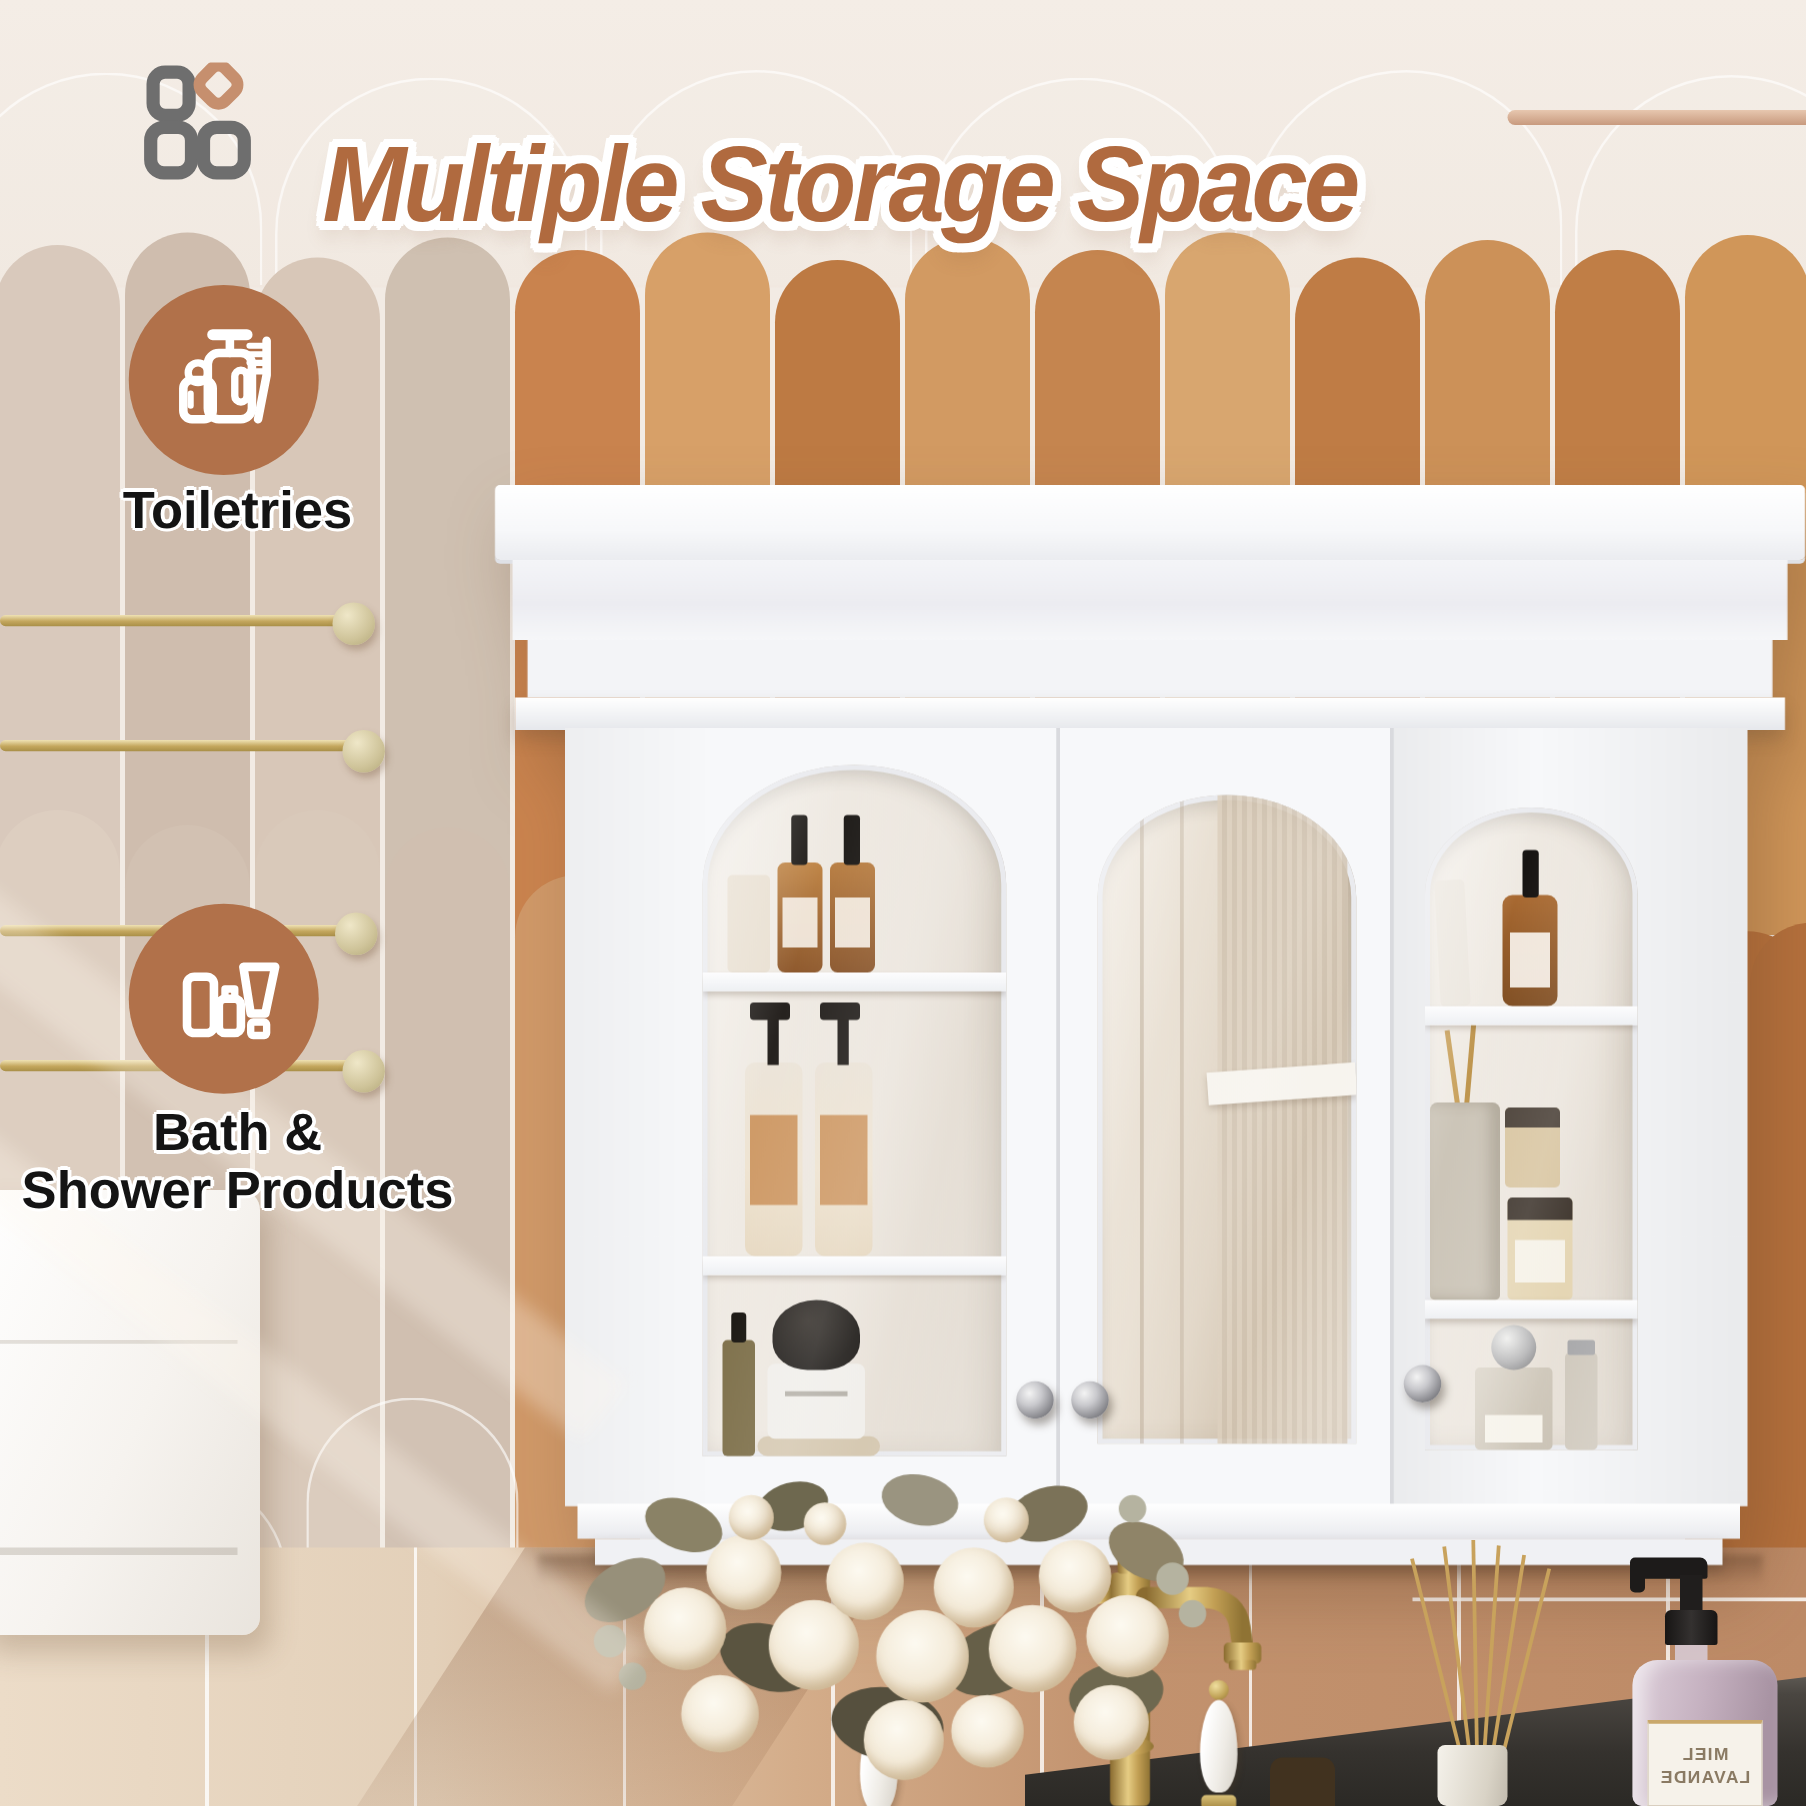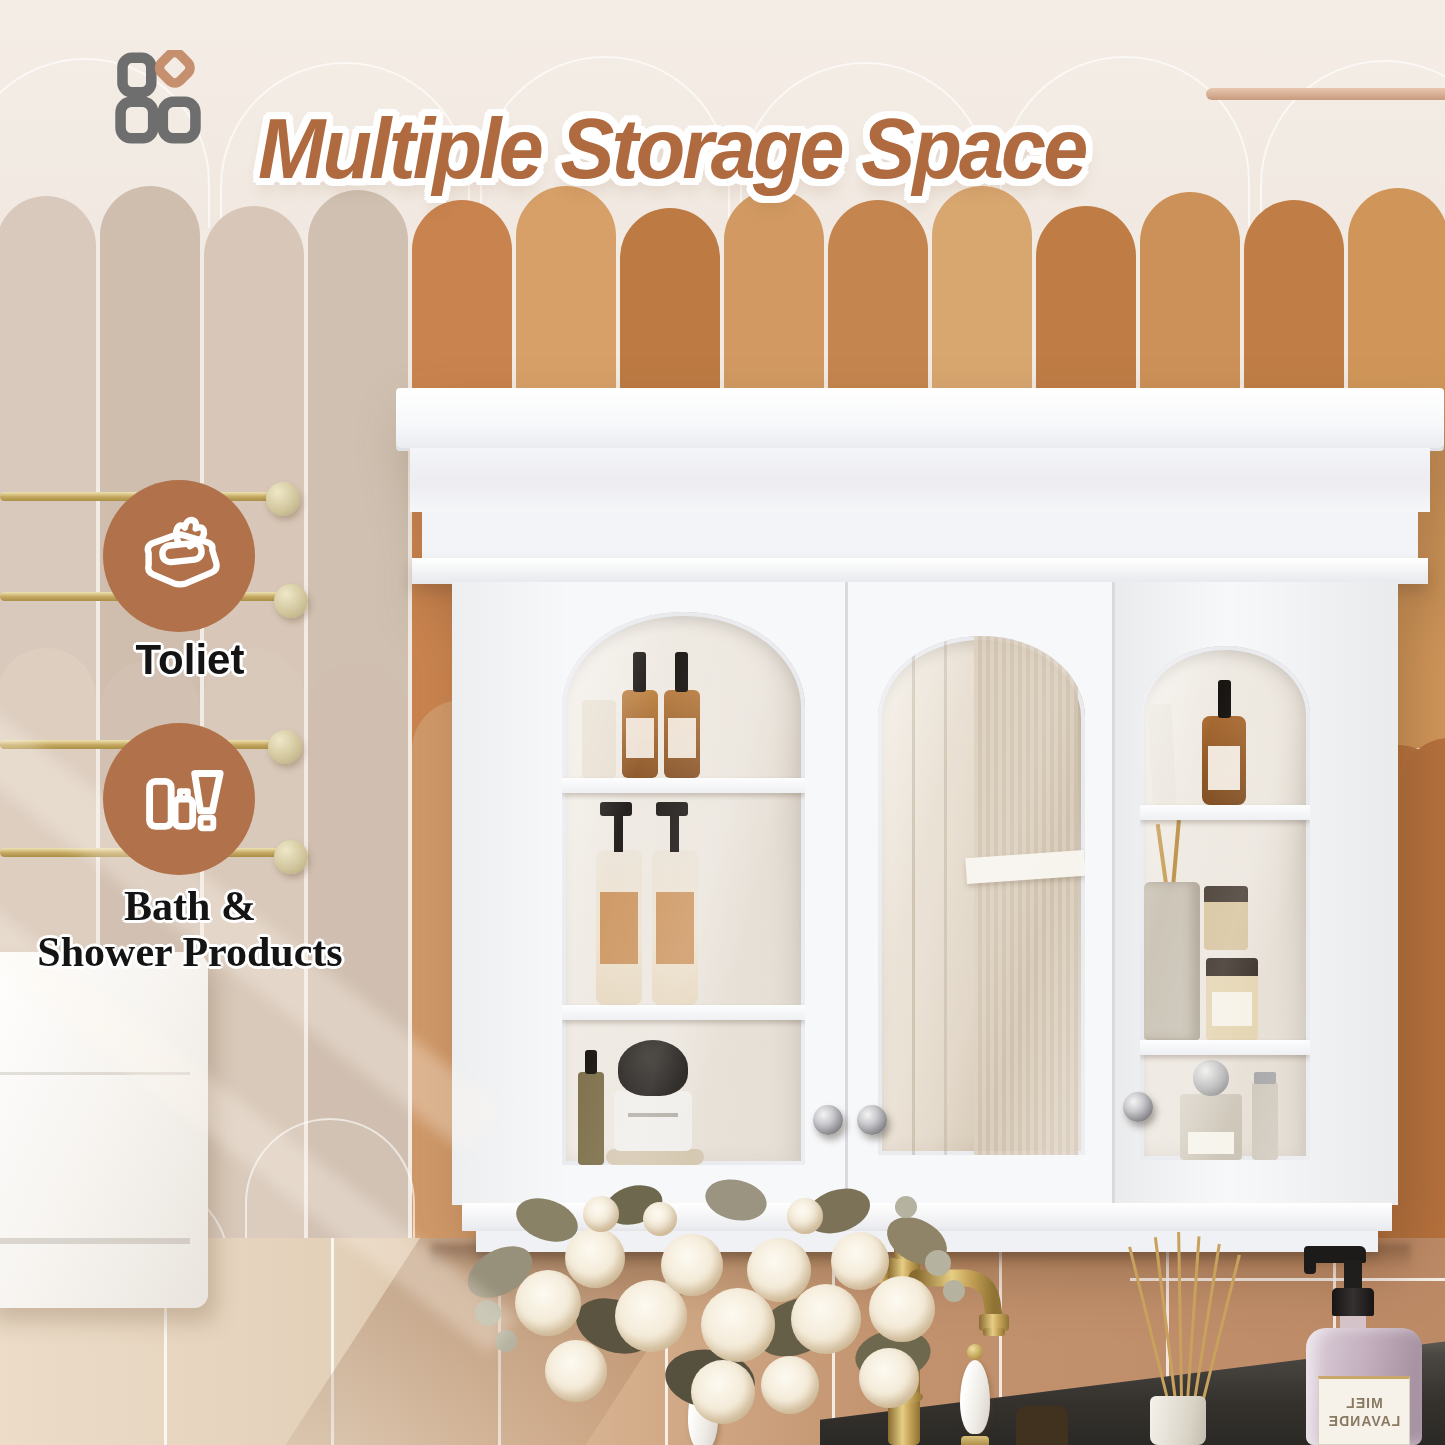--- a/index.html
+++ b/index.html
@@ -373,33 +373,42 @@
 
   <svg class="logo" viewBox="0 0 100 100" fill="none">
     <rect x="13" y="8" width="30" height="36" rx="10" stroke="#6e6e6e" stroke-width="11"></rect>
     <rect x="54" y="5" width="27" height="27" rx="8" transform="rotate(45 67.5 18.5)" stroke="#c68f6e" stroke-width="10"></rect>
     <rect x="11" y="54" width="34" height="38" rx="11" stroke="#6e6e6e" stroke-width="11"></rect>
     <rect x="55" y="54" width="34" height="38" rx="11" stroke="#6e6e6e" stroke-width="11"></rect>
   </svg>
 
   <h1 class="title">Multiple Storage Space</h1>
 
-
-  <div class="feature" style="top:480px;height:210px;">
+  <div class="feature" style="top:228px;height:210px;">
     <div class="f-circle" style="top:0;">
       <svg width="98" height="98" viewBox="0 0 100 100" fill="none" stroke="#fff" stroke-linecap="round" stroke-linejoin="round">
-        <path d="M19 47 Q16 40 23 37 L45 29 Q50 27 55 29 L79 36 Q85 38 84 44 L88 57 Q90 64 83 67 L57 78 Q51 80 45 78 L24 69 Q17 66 19 59 Z" stroke-width="6.5"></path>
-        <rect x="33" y="38" width="40" height="17" rx="8" transform="rotate(-6 53 46)" stroke-width="6.5"></rect>
-        <path d="M50 37 C43 25 50 14 56 21 C57 10 70 11 67 22 C76 17 79 28 70 35 L61 40" stroke-width="6.5"></path>
+        <rect x="37" y="28" width="36" height="54" rx="9" stroke-width="7"></rect>
+        <line x1="55" y1="28" x2="55" y2="16" stroke-width="7"></line>
+        <line x1="41" y1="13" x2="69" y2="13" stroke-width="9"></line>
+        <rect x="59" y="42" width="10" height="26" rx="5" stroke-width="6"></rect>
+        <rect x="17" y="50" width="24" height="32" rx="7" stroke-width="7"></rect>
+        <circle cx="29" cy="44" r="8" stroke-width="6"></circle>
+        <line x1="23" y1="61" x2="23" y2="71" stroke-width="5"></line>
+        <path d="M85 18 V46 L78 82" stroke-width="7"></path>
+        <line x1="71" y1="22" x2="84" y2="22" stroke-width="5"></line>
+        <line x1="71" y1="29" x2="84" y2="29" stroke-width="5"></line>
+        <line x1="71" y1="36" x2="84" y2="36" stroke-width="5"></line>
+        <line x1="71" y1="43" x2="84" y2="43" stroke-width="5"></line>
       </svg>
     </div>
-    <div class="f-label" style="top:157px;">Toliet</div>
-  </div>
-
-  <div class="feature" style="top:723px;height:250px;font-family:Liberation Serif, serif;">
+    <div class="f-label" style="top:157px;">Toiletries</div>
+  </div>
+
+
+  <div class="feature" style="top:723px;height:250px;">
     <div class="f-circle" style="top:0;">
       <svg width="98" height="98" viewBox="0 0 100 100" fill="none" stroke="#fff" stroke-linecap="round" stroke-linejoin="round">
         <rect x="20" y="32" width="22" height="46" rx="6" stroke-width="7"></rect>
         <rect x="46" y="50" width="18" height="28" rx="5" stroke-width="7"></rect>
         <path d="M51 50 v-8 h8 v8" stroke-width="6"></path>
         <path d="M66 24 L92 24 L84 62 L72 62 Z" stroke-width="7"></path>
         <rect x="72" y="69" width="13" height="11" rx="2" stroke-width="6"></rect>
       </svg>
     </div>
     <div class="f-label" style="top:160px;">Bath &amp;</div>

